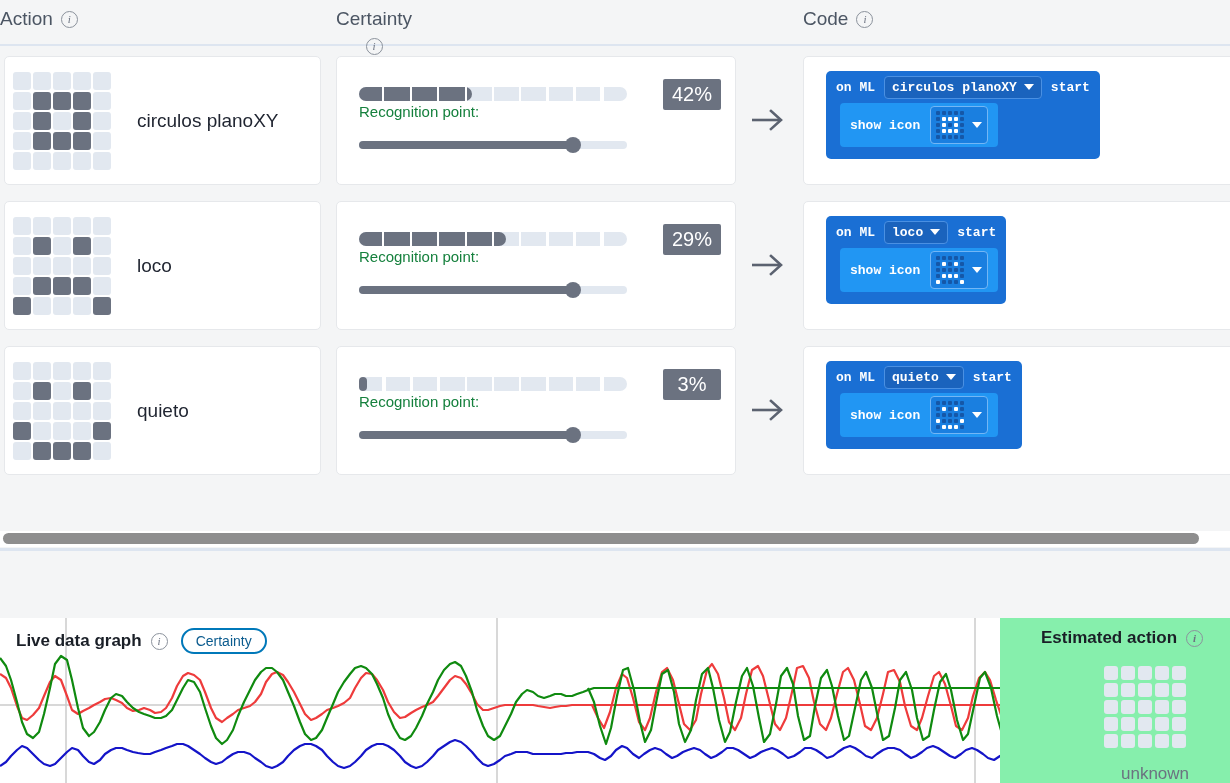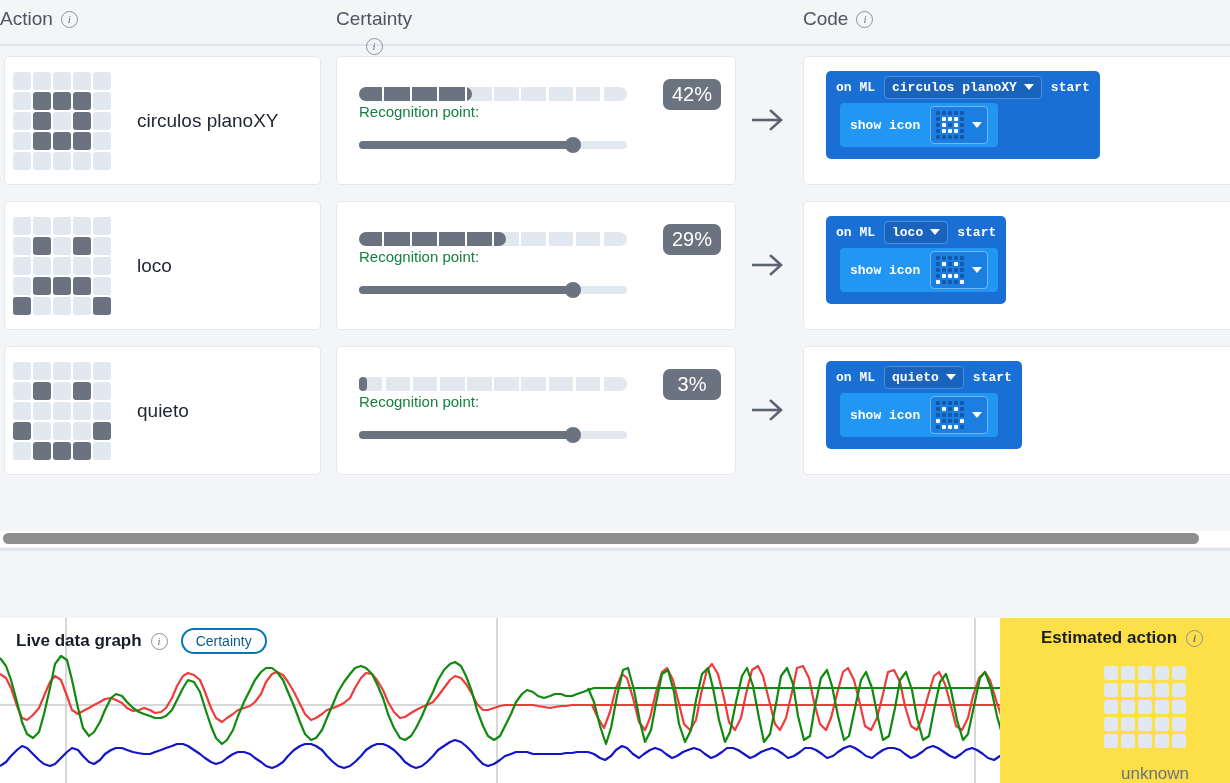--- a/index.html
+++ b/index.html
@@ -87,21 +87,21 @@
   }
   .meter-mask {
     position: absolute; top: 30px; left: 22px; width: 268px; height: 14px;
     display: flex; gap: 2px; pointer-events: none;
   }
   .maskseg { flex: 1 1 0; }
   .maskgap { width: 2px; background: #ffffff; }
   .pct-badge {
     position: absolute; top: 22px; right: 14px;
     background: #6b7280; color: #ffffff;
-    border-radius: 7px;
+    border-radius: 2px;
     min-width: 58px; height: 31px;
     display: flex; align-items: center; justify-content: center;
     font-size: 20px;
   }
   .recog-label {
     position: absolute; top: 46px; left: 22px;
     font-size: 15px; color: #15803d;
   }
   .recog-slider {
     position: absolute; top: 84px; left: 22px; width: 268px; height: 8px;
@@ -249,21 +249,21 @@
     cursor: pointer; font-family: "Liberation Sans", sans-serif;
     margin-left: 4px;
   }
   .axis-labels { position: absolute; z-index: 6; font-size: 15px; font-weight: bold; }
   .lbl-y { top: 58px; left: 1019px; color: #0f8a0f; }
   .lbl-x { top: 74px; left: 1019px; color: #ee3b3b; }
   .lbl-z { top: 115px; left: 1019px; color: #1414c8; }
 
   .est-action {
     position: absolute; top: 67px; right: 0px; width: 230px; height: 165px;
-    background: #fde047; z-index: 7;
+    background: #86efac; z-index: 7;
   }
   .est-title {
     position: absolute; top: 10px; left: 41px;
     display: flex; align-items: center; gap: 9px;
     font-size: 17px; font-weight: bold; color: #1a1f27;
   }
   .est-grid {
     position: absolute; top: 48px; left: 104px;
     display: grid; grid-template-columns: repeat(5, 14px); grid-template-rows: repeat(5, 14px);
     gap: 3px;

